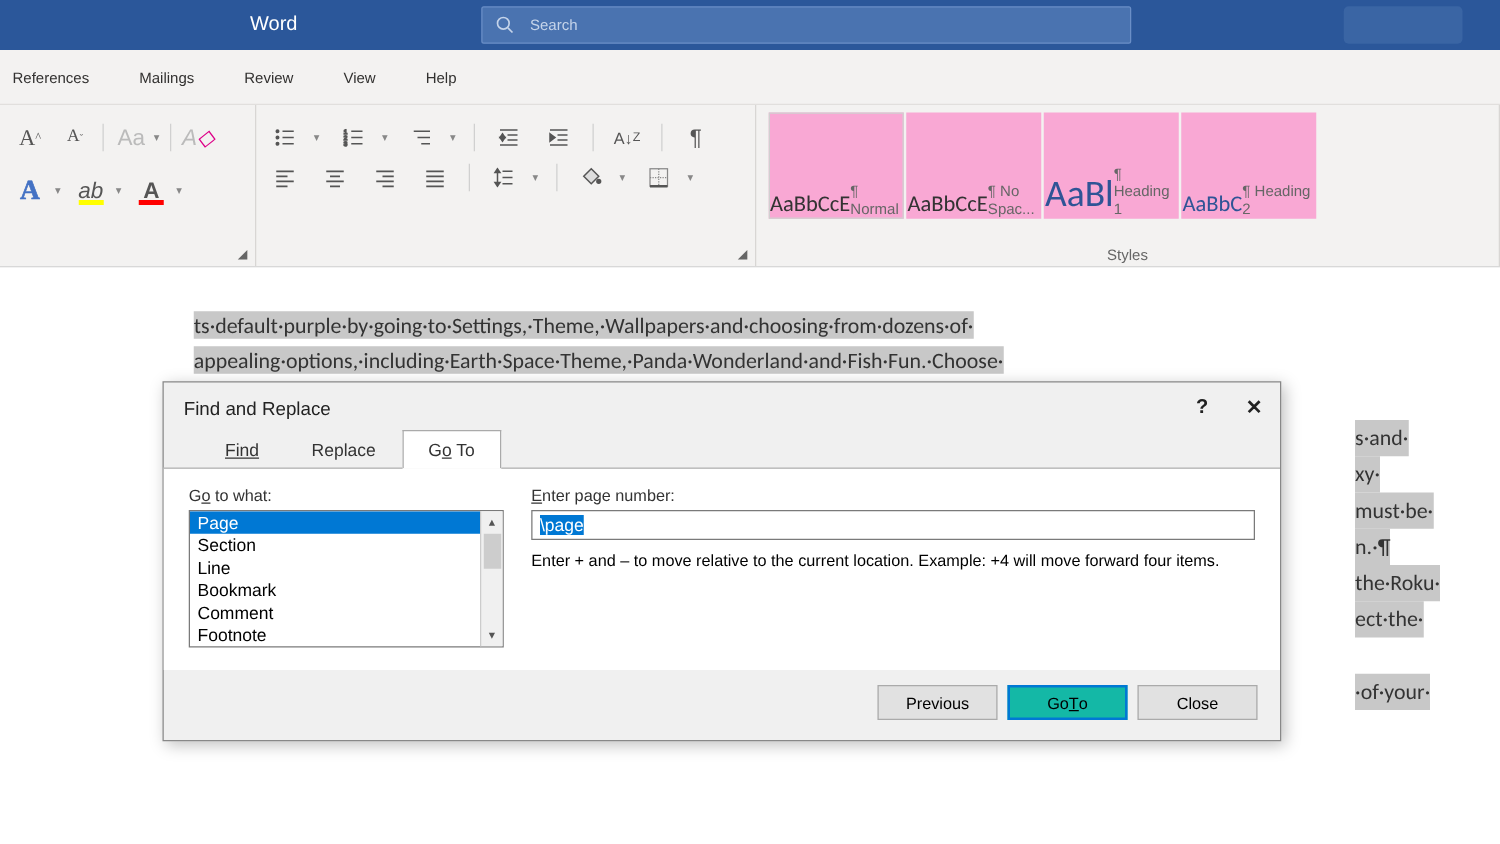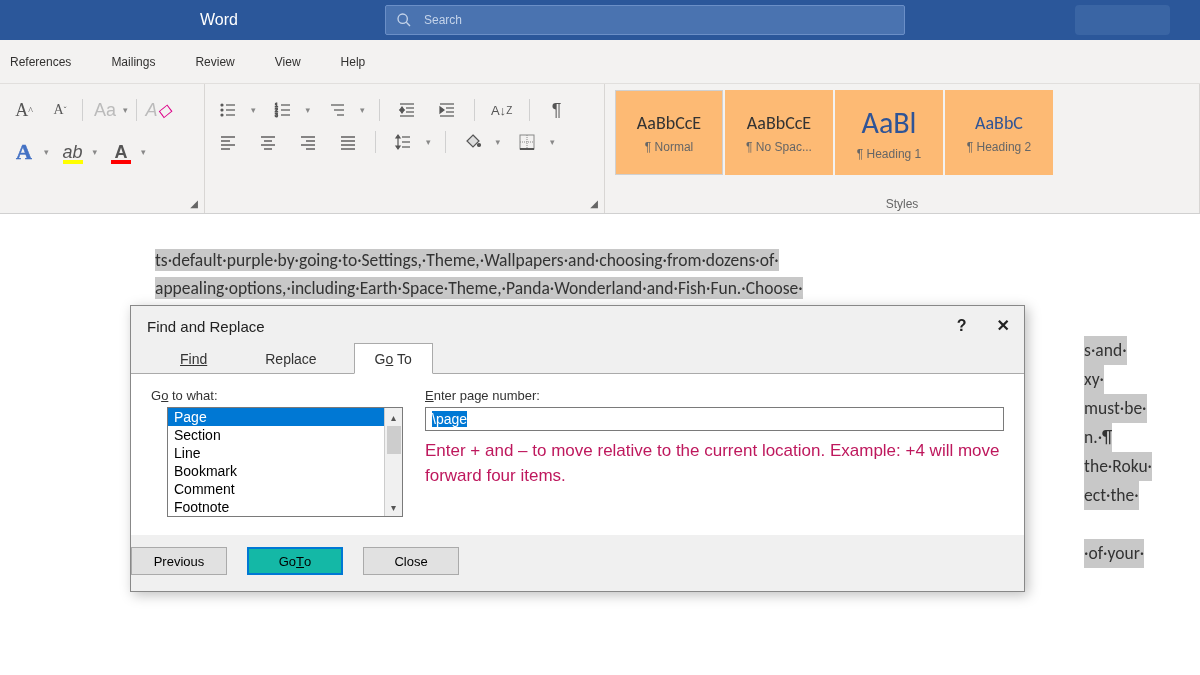--- a/index.html
+++ b/index.html
@@ -32,58 +32,58 @@
   .caret { font-size: 9px; color: #888; margin-left: -4px; }
   .divider { width:1px; height:22px; background:#d0d0d0; }
 
   .para-group { width: 400px; }
   .para-row { display: flex; align-items: center; gap: 14px; margin-top: 8px; }
   .pbtn { width: 26px; height: 24px; display:flex; align-items:center; justify-content:center; color:#555; cursor:pointer; position:relative; }
   .pbtn svg { width: 18px; height: 18px; }
 
   .styles-group { flex: 1; }
   .styles-gallery { display: flex; gap: 2px; }
-  .style-item { width: 108px; height: 85px; border: 1px solid transparent; display:flex; flex-direction:column; align-items:center; justify-content:center; cursor:pointer; background:#fdba74; }
+  .style-item { width: 108px; height: 85px; border: 1px solid transparent; display:flex; flex-direction:row; align-items:flex-end; justify-content:center; cursor:pointer; background:#f9a8d4; }
   .style-item:first-child { border: 1px solid #d0d0d0; }
   .style-preview { font-family: Calibri; color: #333; }
   .style-name { font-size: 12px; color: #666; margin-top: 6px; }
 
   .document-area { background: #fff; padding: 32px 40px 0 155px; position: relative; font-family: Calibri, sans-serif; font-size: 17.5px; color: #333; line-height: 1.6; }
   .doc-line { background: #c8c8c8; display:inline;margin-top:12px; }
   .right-fragments { position:absolute; right: 48px; top: 122px; text-align:left; font-size:17.5px; line-height:1.66; }
   .right-fragments div { background:#c8c8c8; display:inline-block; }
 
   .dialog { position: absolute; left: 130px; top: 305px; width: 895px; background: #f0f0f0; border: 1px solid #888; box-shadow: 3px 3px 12px rgba(0,0,0,0.25); font-size: 13px; }
   .dialog-titlebar { display:flex; align-items:flex-end; justify-content:space-between; padding: 10px 14px 8px 16px; font-size: 15px; color: #222; }
   .dialog-title-right { display:flex; gap: 30px; align-items:center; }
   .dlg-icon { cursor:pointer; font-size: 16px; font-weight: bold; }
   
-  .dlg-tabs { display:flex; padding-left: 28px; gap: 16px; align-items: flex-end; }
+  .dlg-tabs { display:flex; padding-left: 28px; gap: 0; align-items: flex-end; }
   .dlg-tab { padding: 7px 20px 6px 20px; font-size: 14px; color: #333; cursor:pointer; border: 1px solid transparent; position:relative; }
   .dlg-tab.active { background: #fff; border: 1px solid #aaa; border-bottom: 1px solid #fff; z-index: 2; }
   .dlg-tab .ul { text-decoration: underline; }
   
   .dlg-body { background: #fff; border-top: 1px solid #aaa; margin-top: -1px; padding: 14px 20px 18px 20px; display:flex; gap: 22px; }
   .goto-left { width: 252px; }
   .goto-left label, .goto-right label { font-size: 13px; color: #333; }
   .goto-left label .ul, .goto-right label .ul { text-decoration: underline; }
-  .listbox { margin-top: 4px; border: 1px solid #7a7a7a; height: 110px; background: #fff; display:flex;margin-left:16px; }
+  .listbox { margin-top: 4px; border: 1px solid #7a7a7a; height: 110px; background: #fff; display:flex; }
   .listbox-items { flex:1; overflow:hidden; }
   .listbox-item { padding: 1px 6px; font-size: 14px; cursor:pointer; }
   .listbox-item.selected { background: #0078d4; color: #fff; }
   .listbox-scroll { width: 18px; background: #f0f0f0; border-left: 1px solid #ccc; display:flex; flex-direction:column; justify-content:space-between; align-items:center; font-size:10px; color:#555; }
   .scroll-arrow { height:18px; width:100%; display:flex; align-items:center; justify-content:center; cursor:pointer; }
   .scroll-thumb { width: 14px; height: 28px; background: #cdcdcd; margin-top: 0; }
   
   .goto-right { flex:1; }
   .page-input { margin-top: 4px; width: 100%; border: 1px solid #7a7a7a; padding: 3px 6px; font-size: 14px; font-family: inherit; }
   .page-input .sel { background: #0078d4; color:#fff; }
-  .hint { margin-top: 8px; font-size: 17px; color: #be185d; line-height: 1.45; }
-  
-  .dlg-buttons { display:flex; justify-content:flex-start; gap: 20px; padding: 12px 18px 16px 0; }
+  .hint { margin-top: 8px; font-size: 13px; color: #000000; line-height: 1.45; }
+  
+  .dlg-buttons { display:flex; justify-content:flex-end; gap: 8px; padding: 12px 18px 16px 0; }
   .dlg-btn { min-width: 96px; height: 28px; border: 1px solid #aaa; background: #e1e1e1; font-size: 13px; cursor: pointer; display:flex; align-items:center; justify-content:center; }
   .dlg-btn.primary { border: 2px solid #0078d4; background: #14b8a6; }
 </style>
 </head>
 <body>
 
 <div class="titlebar">
   <div class="app-title">Word</div>
   <div class="searchbox">
     <svg viewBox="0 0 24 24" fill="none" stroke="#c5d4ea" stroke-width="2">

